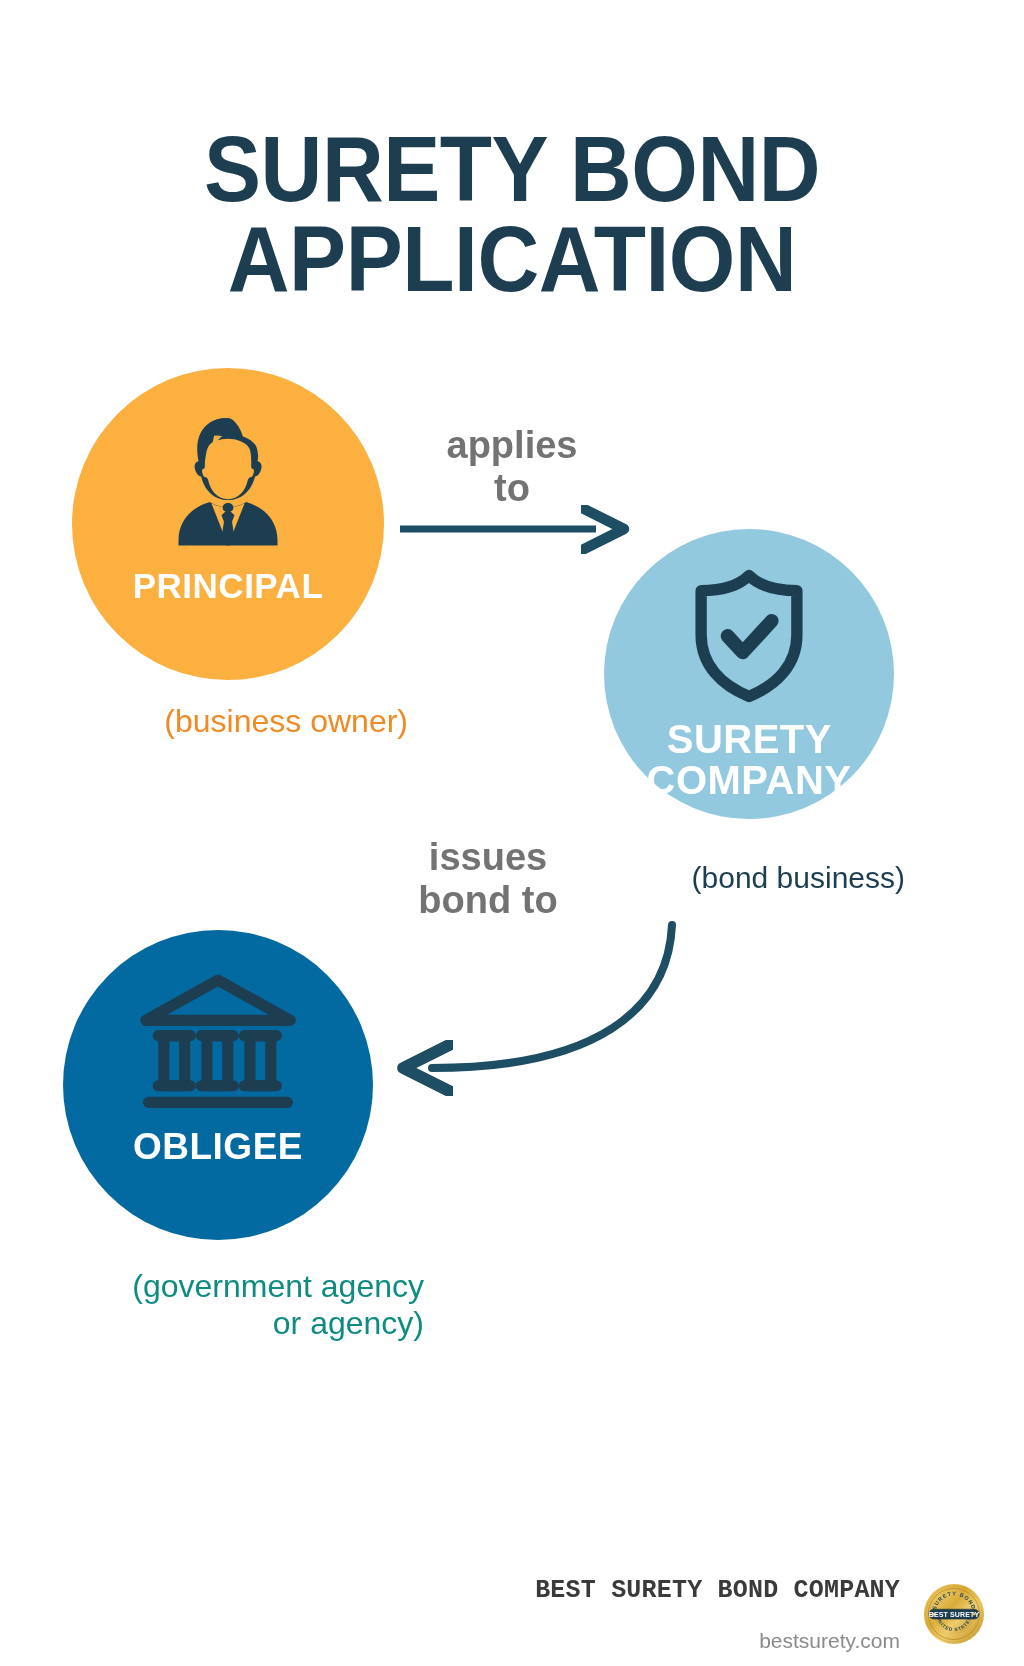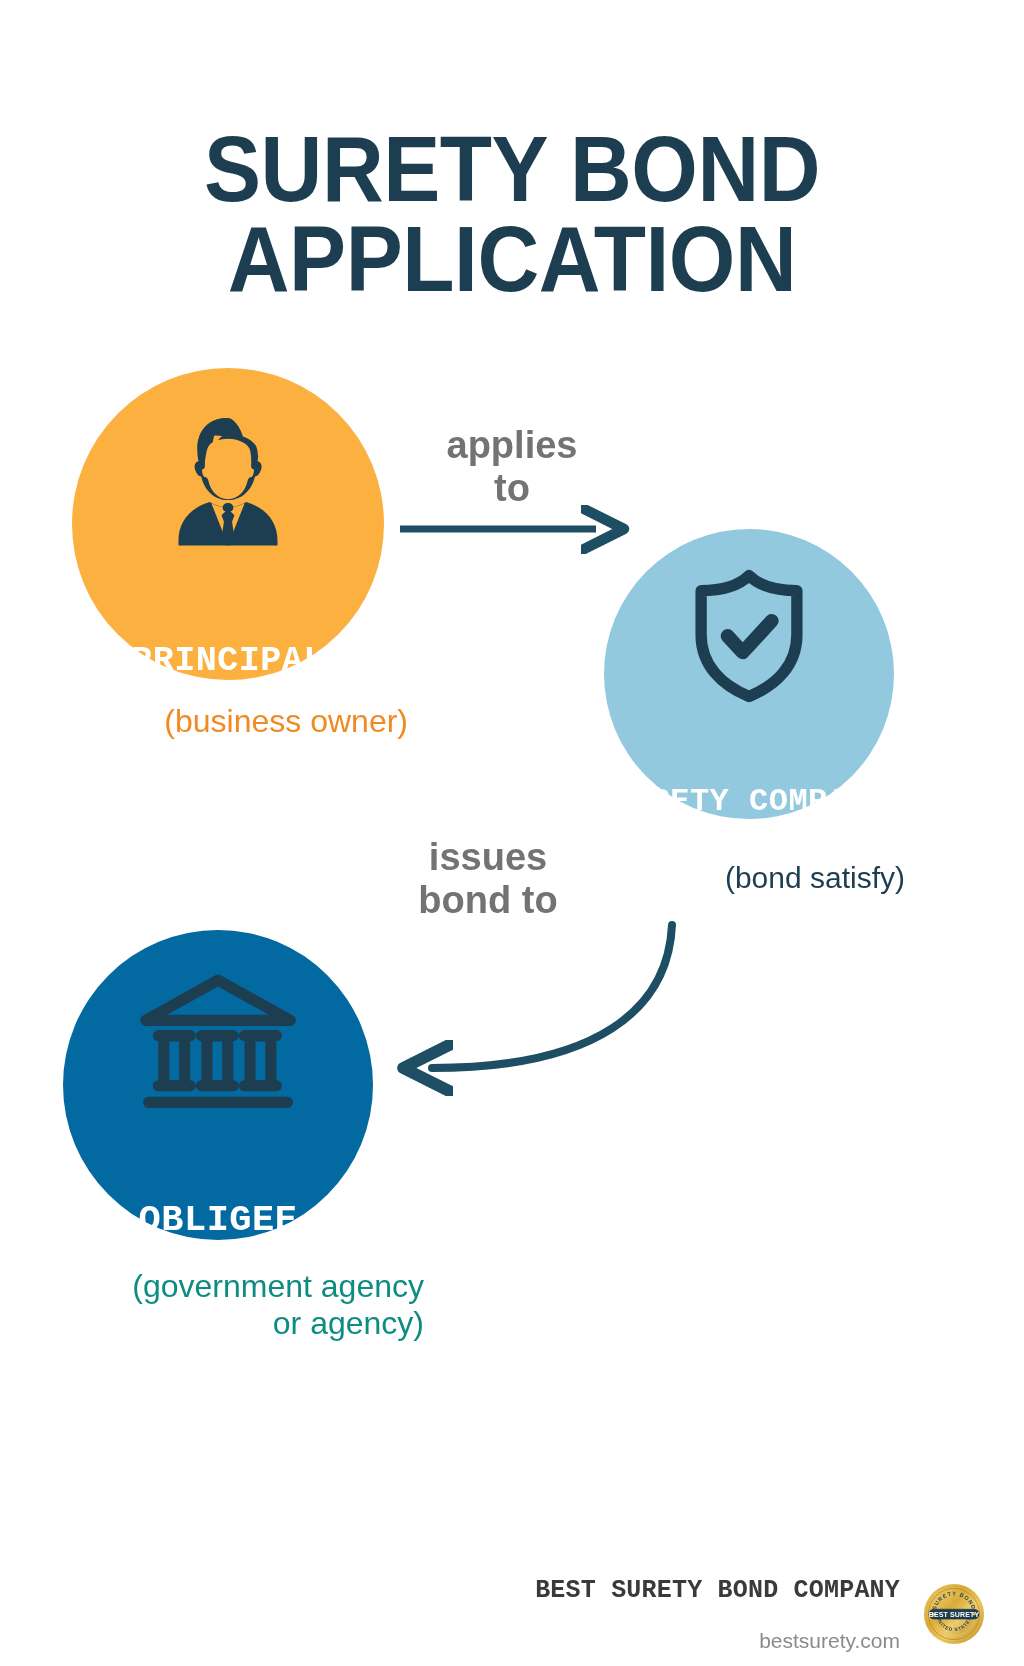--- a/index.html
+++ b/index.html
@@ -39,22 +39,21 @@
   }
   .title .line { display: block; }
 
   
   .node {
     position: absolute;
     border-radius: 50%;
     display: flex;
     flex-direction: column;
     align-items: center;
-    justify-content: space-between;
-    font-family: Liberation Mono, monospace;
+    justify-content: flex-start;
   }
   .node .icon {
     display: block;
   }
   .node .node-label {
     color: #ffffff;
     font-weight: 700;
     letter-spacing: 0.5px;
     text-align: center;
     line-height: 1.02;
@@ -77,22 +76,22 @@
   
   #node-surety {
     left: 604px;
     top: 529px;
     width: 290px;
     height: 290px;
     background: #92c9df;
   }
   #node-surety .icon { margin-top: 40px; }
   #node-surety .node-label {
-    font-size: 32px;
-    margin-top: 24px;
+    font-size: 40px;
+    margin-top: 12px;
   }
 
   
   #node-obligee {
     left: 63px;
     top: 930px;
     width: 310px;
     height: 310px;
     background: #0369a1;
   }
@@ -299,21 +298,21 @@
                  L88 17 C74 17 59 14 50 5 Z" fill="none" stroke="#1d3e51" stroke-width="9" stroke-linejoin="round" stroke-linecap="round"></path>
         <path d="M33 53 L45 66 L68 41" fill="none" stroke="#1d3e51" stroke-width="11" stroke-linecap="round" stroke-linejoin="round"></path>
       </svg>
     </span>
     <span class="node-label">
       <span class="line">SURETY</span>
       <span class="line">COMPANY</span>
     </span>
   </div>
 
-  <div class="caption" id="caption-surety">(bond satisfy)</div>
+  <div class="caption" id="caption-surety">(bond business)</div>
 
   <div class="node" id="node-obligee">
     <span class="icon">
       <svg width="164" height="140" viewBox="0 0 118 100" xmlns="http://www.w3.org/2000/svg">
         <g fill="none" stroke="#1d3e51" stroke-width="8" stroke-linecap="round" stroke-linejoin="round">
 
           <path d="M7 33 L59 4 L111 33 Z"></path>
 
           <path d="M20 44 L35 44 L35 80 L20 80 Z"></path>
           <path d="M16 44 L39 44"></path>

